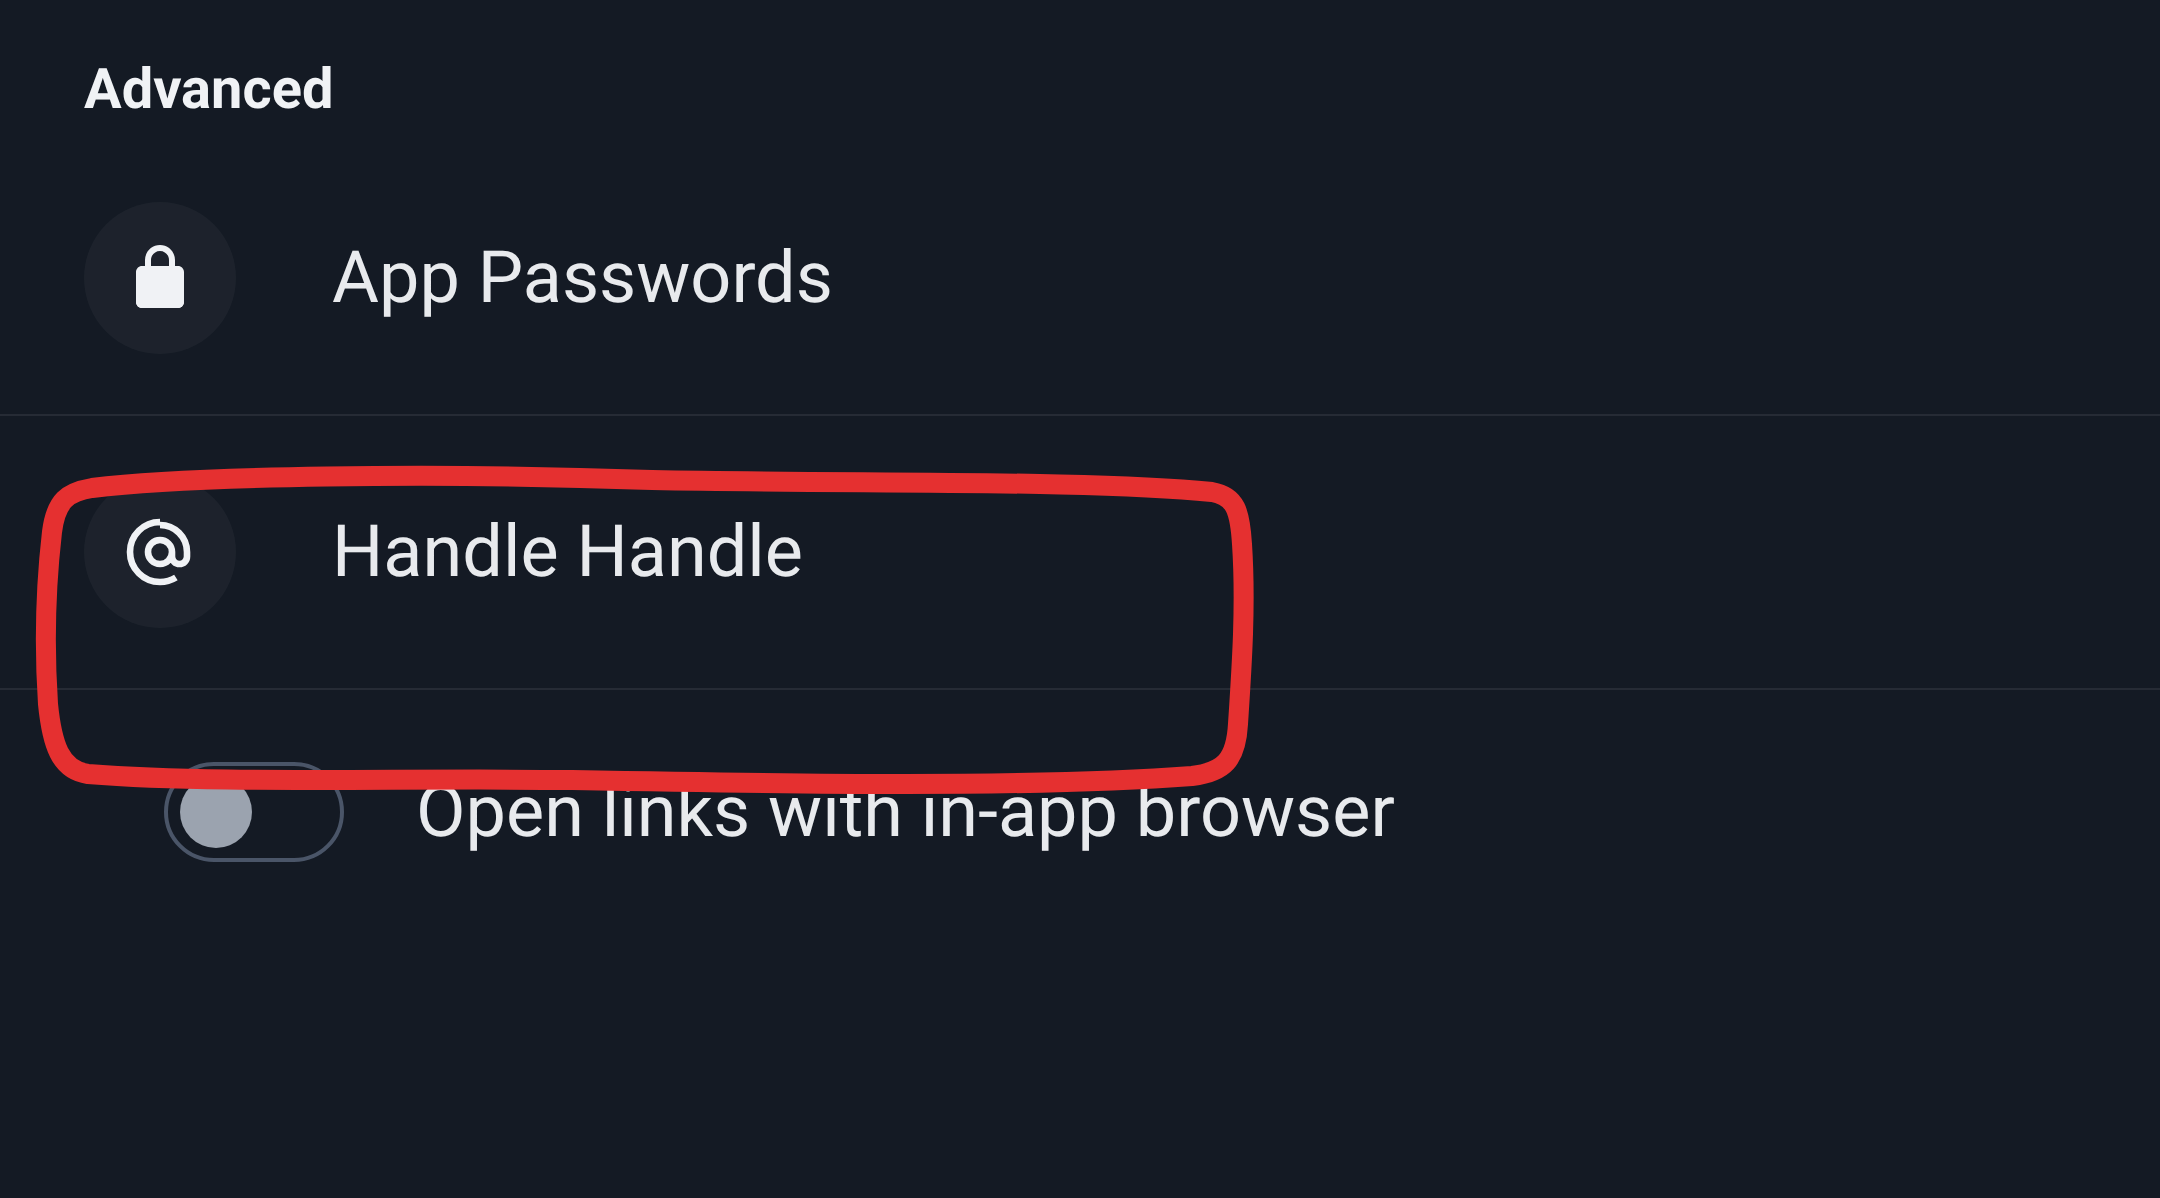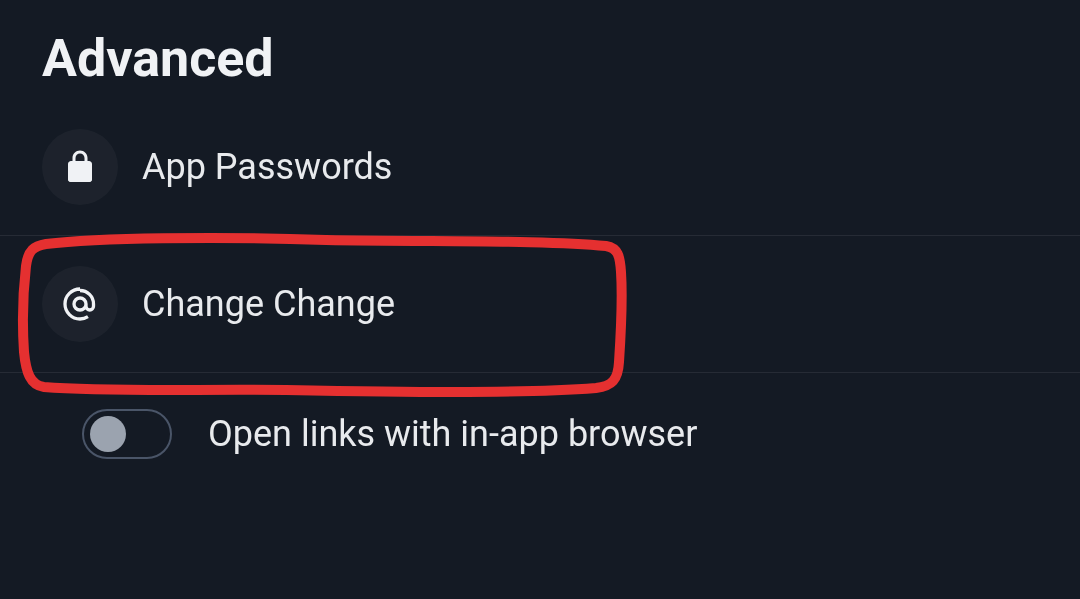--- a/index.html
+++ b/index.html
@@ -10,36 +10,36 @@
     body {
       width: 1080px;
       height: 599px;
       background-color: #141a24;
       font-family: -apple-system, BlinkMacSystemFont, "Segoe UI", Roboto, Helvetica, Arial, sans-serif;
       color: #e8eaed;
       overflow: hidden;
       position: relative;
     }
     .section-header {
-      font-size: 52px;
+      font-size: 28px;
       font-weight: 700;
       color: #f0f2f5;
       padding: 28px 0 24px 42px;
     }
     .settings-list {
       display: flex;
       flex-direction: column;
     }
     .settings-item {
       display: flex;
       align-items: center;
       padding: 30px 0 30px 42px;
       border-bottom: 1px solid rgba(255, 255, 255, 0.08);
       cursor: pointer;
-      gap: 24px;
+      gap: 48px;
     }
     .settings-item:first-child {
       padding-top: 16px;
     }
     .icon-circle {
       width: 76px;
       height: 76px;
       border-radius: 50%;
       background-color: rgba(255, 255, 255, 0.04);
       display: flex;
@@ -113,21 +113,21 @@
     </div>
     <span class="item-label">App Passwords</span>
   </div>
 
   <div class="settings-item">
     <div class="icon-circle">
       <svg class="icon-svg" viewBox="0 0 24 24">
         <path fill="none" stroke="#f0f2f5" stroke-width="2.2" d="M12 2C6.48 2 2 6.48 2 12s4.48 10 10 10c1.95 0 3.76-.56 5.3-1.52M16 12c0 2.21-1.79 4-4 4s-4-1.79-4-4 1.79-4 4-4 4 1.79 4 4zm0 0v1.5c0 1.38 1.12 2.5 2.5 2.5S21 14.88 21 13.5V12c0-4.97-4.03-9-9-9"></path>
       </svg>
     </div>
-    <span class="item-label">Change Change</span>
+    <span class="item-label">Handle Handle</span>
   </div>
 
   <div class="toggle-item">
     <div class="toggle-switch">
       <div class="toggle-knob"></div>
     </div>
     <span class="item-label">Open links with in-app browser</span>
   </div>
 
 </div>

